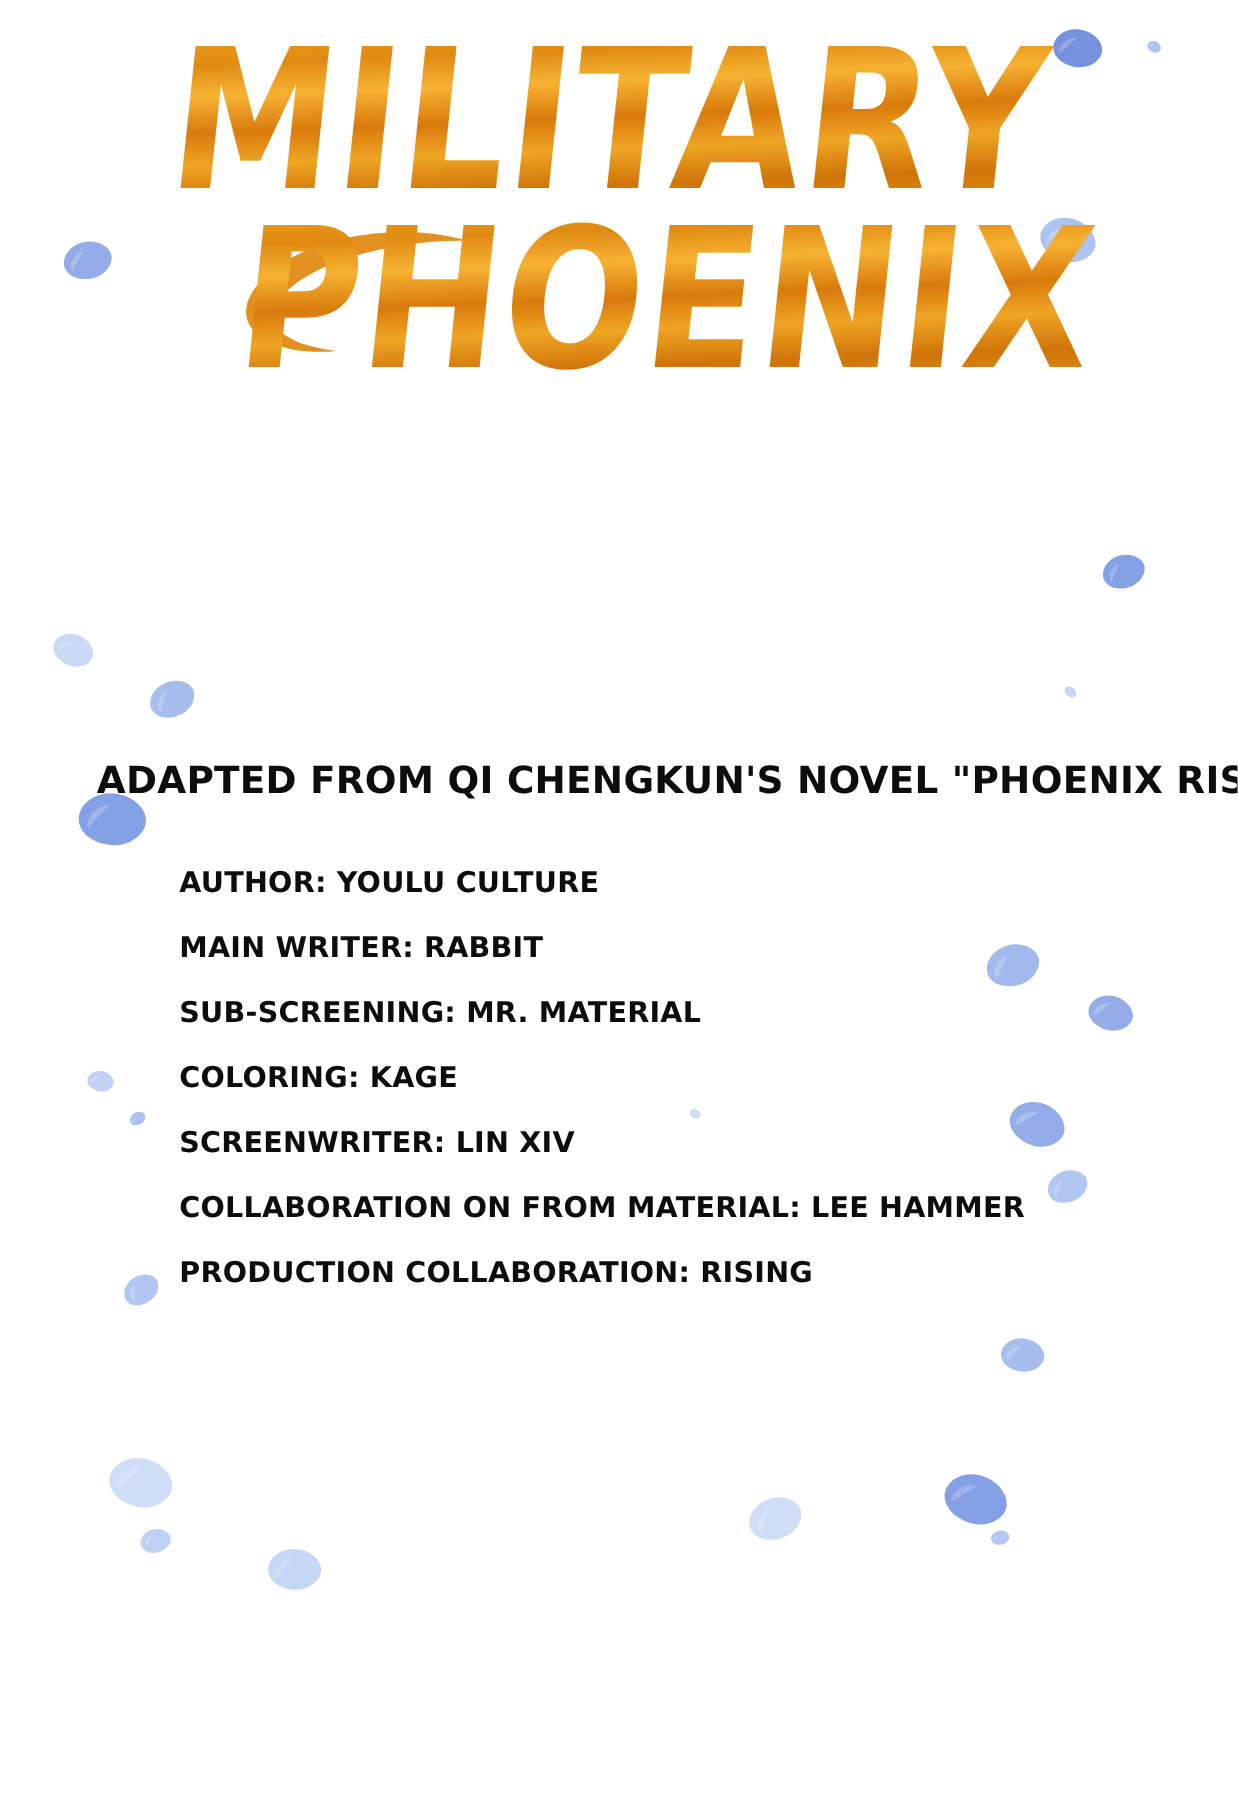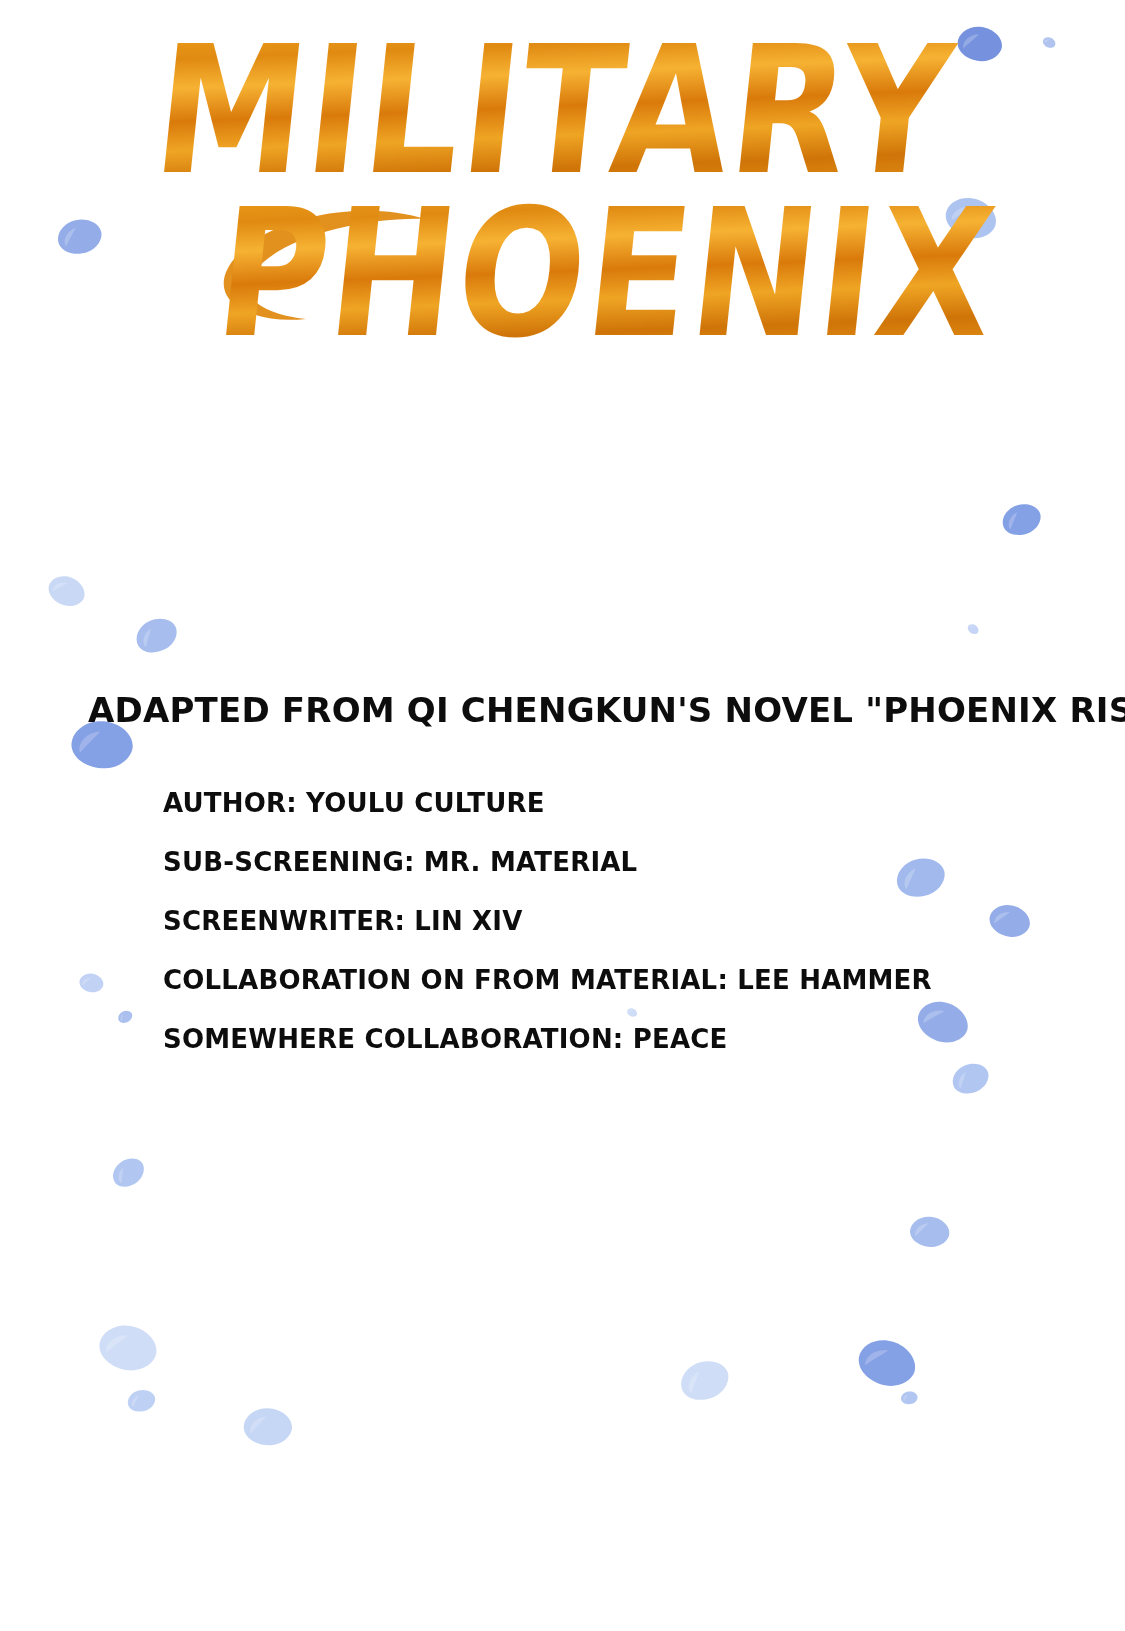--- a/index.html
+++ b/index.html
@@ -265,19 +265,21 @@
       <path d="M215,14 C150,-6 58,12 24,54 C-8,94 40,120 96,114 C60,110 26,96 44,68 C66,34 150,12 215,14 Z" fill="#e08a12" opacity="0.95"></path>
     </svg>
     <div class="title-line title-line-1">MILITARY</div>
     <div class="title-line title-line-2">PHOENIX</div>
   </div>
 
   <div class="credit-headline">ADAPTED FROM QI CHENGKUN'S NOVEL "PHOENIX RISING"</div>
 
   <div class="credits" id="credit-list">
       <div class="credit-row">AUTHOR: YOULU CULTURE</div>
+      <div class="credit-row">MAIN WRITER: RABBIT</div>
       <div class="credit-row">SUB-SCREENING: MR. MATERIAL</div>
+      <div class="credit-row">COLORING: KAGE</div>
       <div class="credit-row">SCREENWRITER: LIN XIV</div>
       <div class="credit-row">COLLABORATION ON FROM MATERIAL: LEE HAMMER</div>
-      <div class="credit-row">SOMEWHERE COLLABORATION: PEACE</div>
+      <div class="credit-row">PRODUCTION COLLABORATION: RISING</div>
     </div>
 
 </div>
 
 </body></html>

